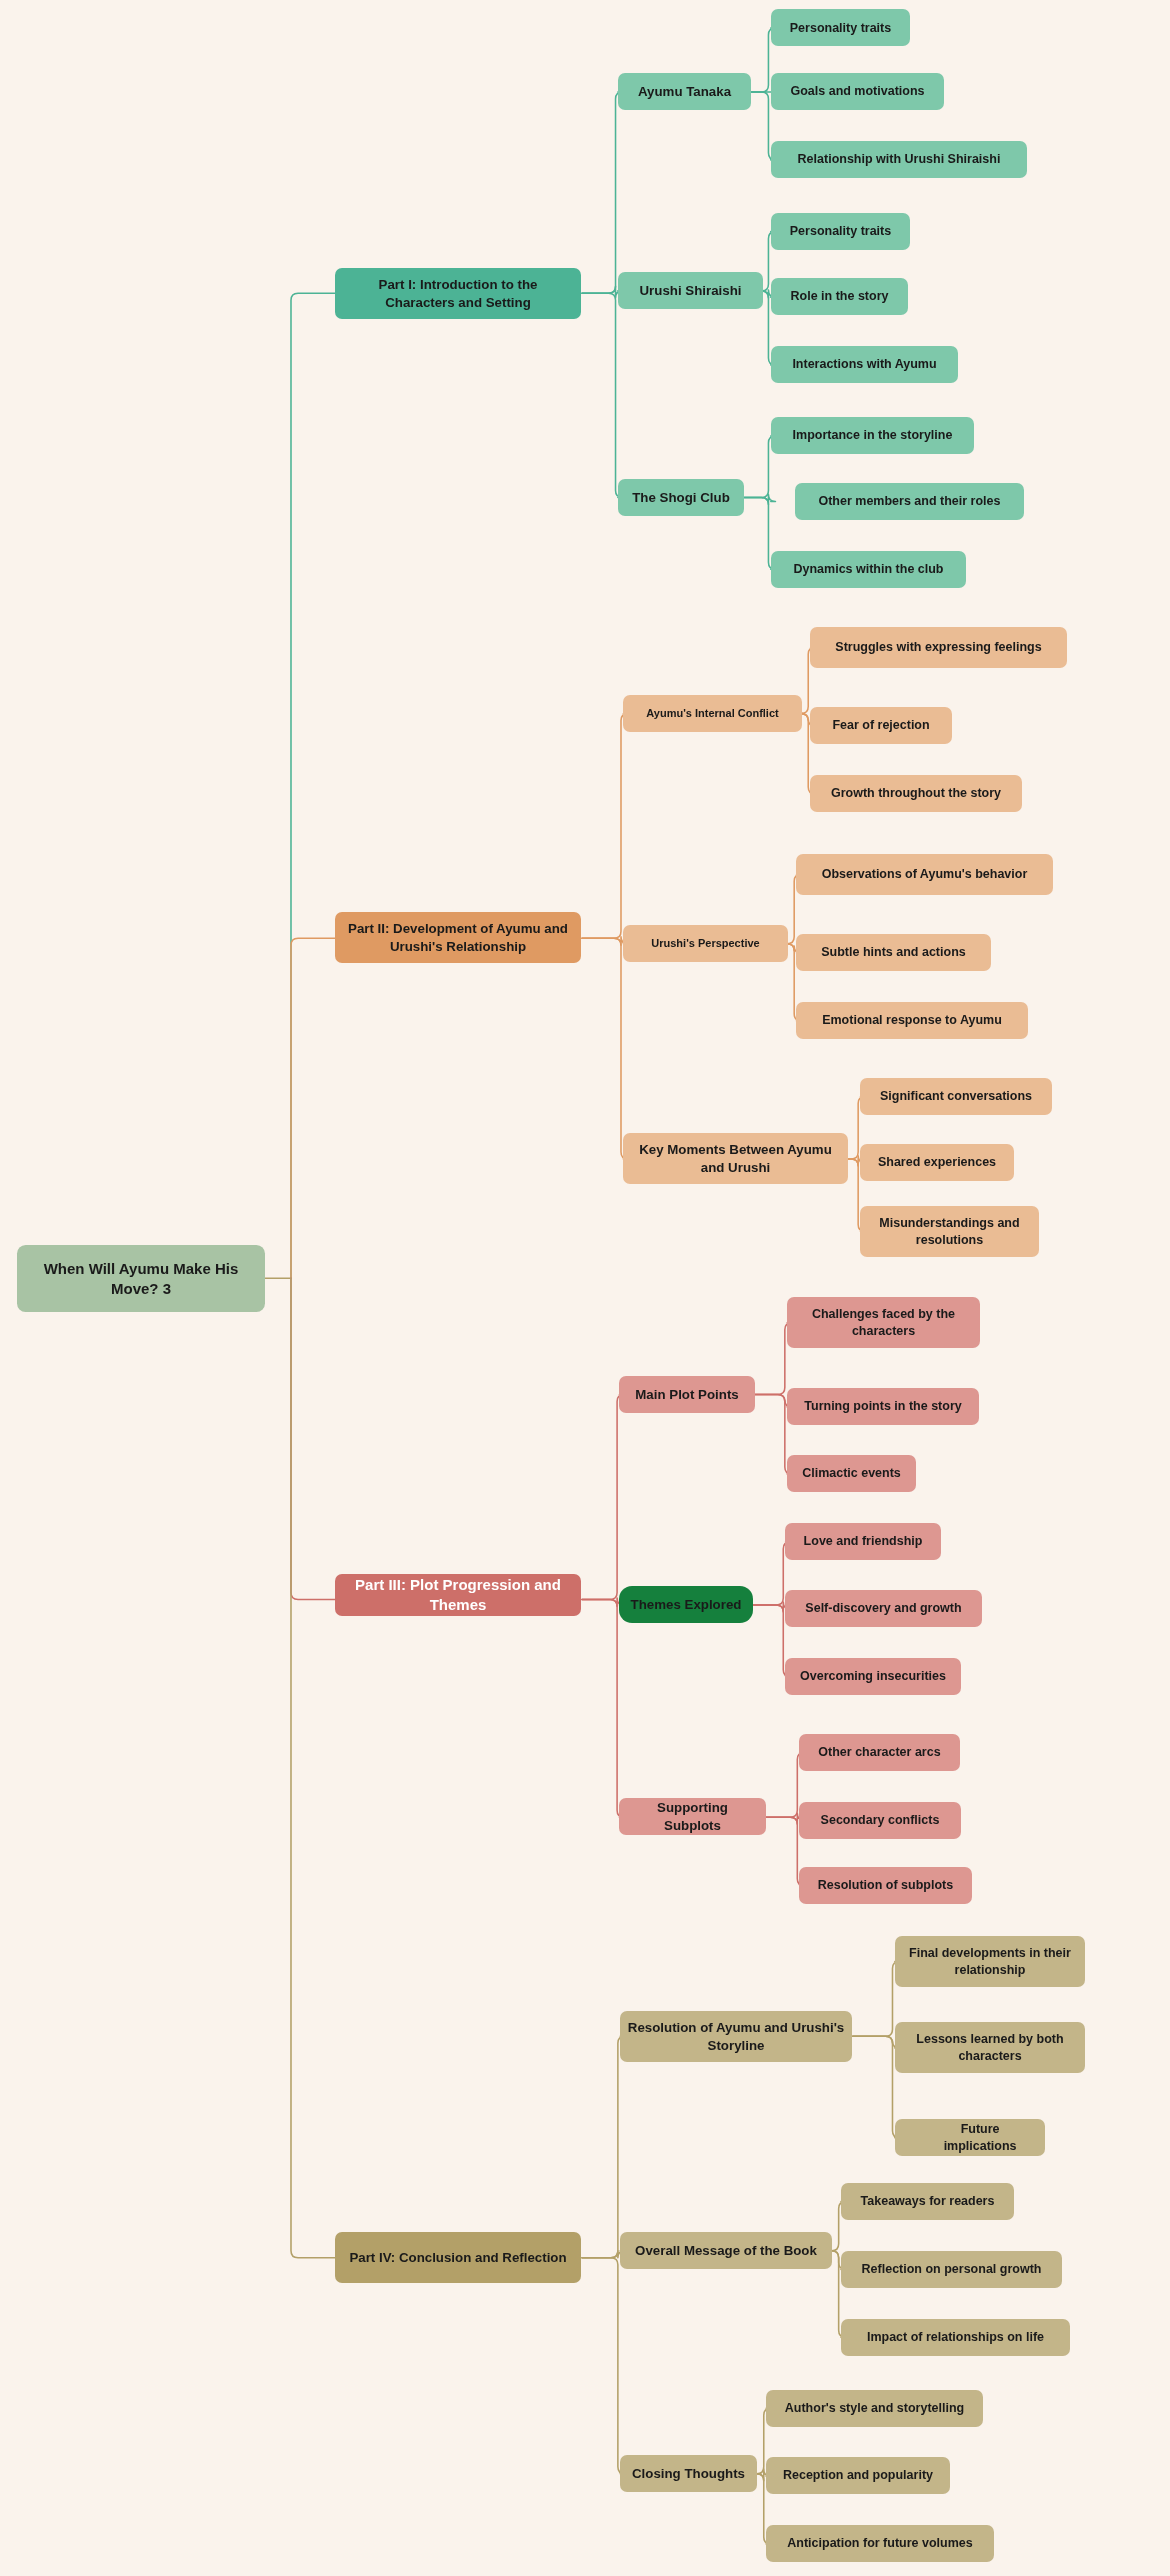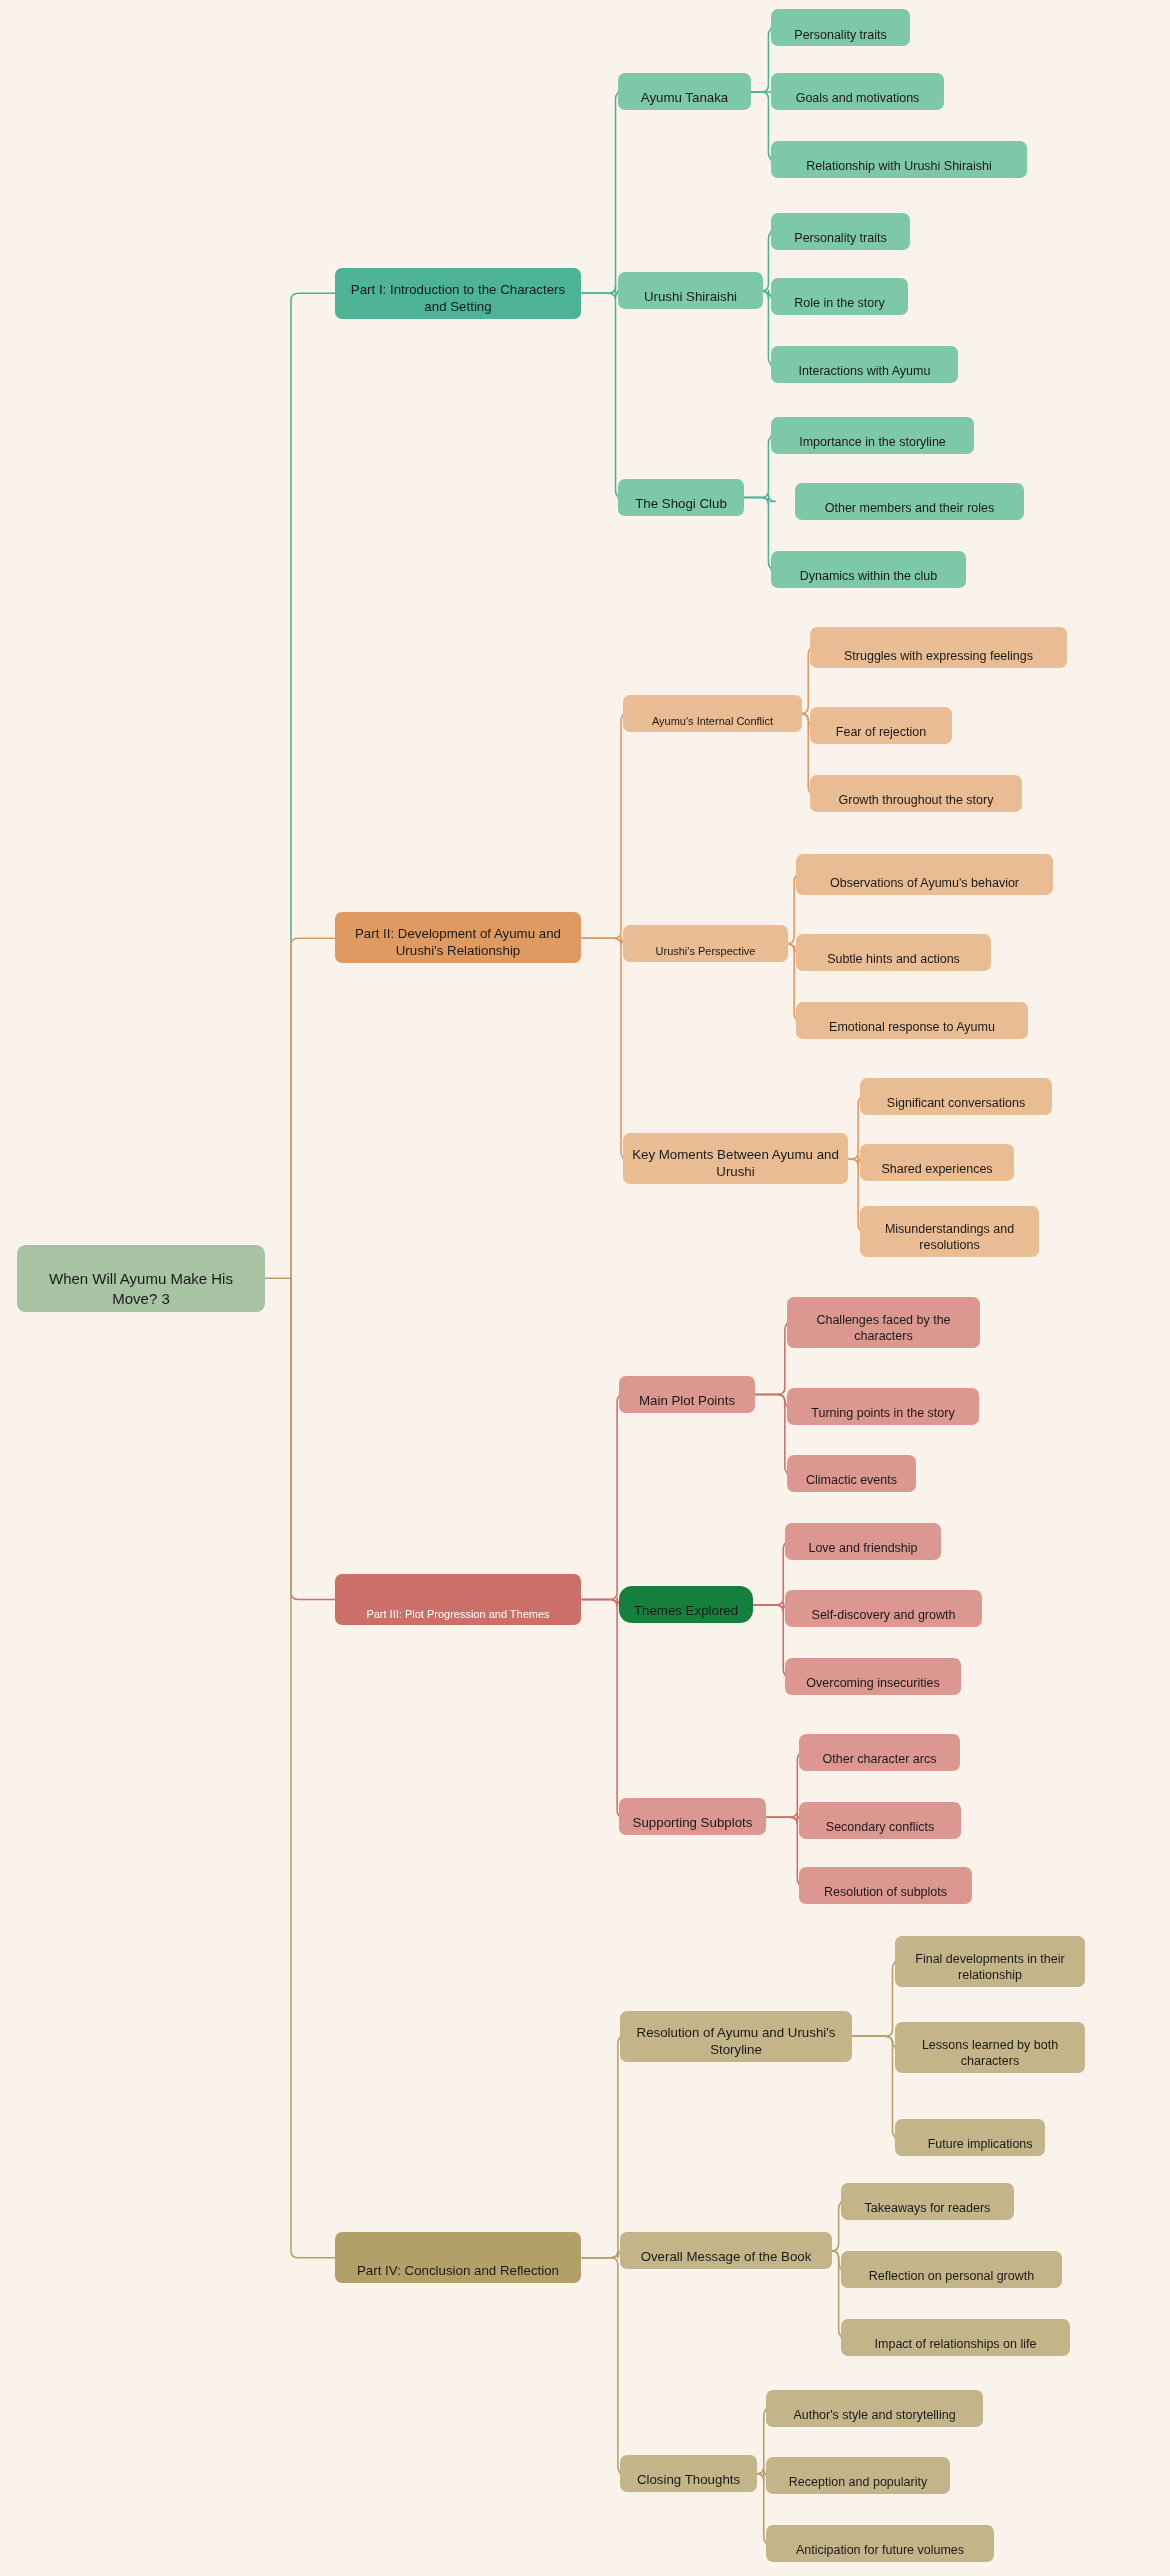--- a/index.html
+++ b/index.html
@@ -8,27 +8,27 @@
     background:#faf3ec;
     font-family:"Liberation Sans","DejaVu Sans",sans-serif;
     overflow:hidden;
     position:relative;
   }
   #mindmap{position:absolute;left:0;top:0;width:1171px;height:2576px;}
   svg.links{position:absolute;left:0;top:0;width:1171px;height:2576px;pointer-events:none;}
   .node{
     position:absolute;
     box-sizing:border-box;
-    display:flex;align-items:flex-end;justify-content:center;
+    display:flex;align-items:center;justify-content:center;
     text-align:center;
     border-radius:7px;
     color:#1a1a1a;
     line-height:1.32;
     padding:3.1px 7.8px;
-    font-weight:400;
+    font-weight:700;
   }
   .node.root{border-radius:8.6px;}
   .node.white-text{color:#ffffff;}
 </style>
 </head>
 <body>
 
 <div id="mindmap">
   <svg class="links" id="link-layer" viewBox="0 0 1501 3303" preserveAspectRatio="none">
       <path d="M 340 1639 L 373 1639" fill="none" stroke="#b3a068" stroke-width="2" stroke-linecap="round" stroke-linejoin="round"></path>
@@ -160,21 +160,21 @@
       </div>
       <div class="node leaf" style="left: 860px; top: 1078px; width: 192px; height: 37px; background: rgb(234, 188, 148); font-size: 12.5px;">
         <span>Significant conversations</span>
       </div>
       <div class="node leaf" style="left: 860px; top: 1144px; width: 154px; height: 37px; background: rgb(234, 188, 148); font-size: 12.5px;">
         <span>Shared experiences</span>
       </div>
       <div class="node leaf" style="left: 860px; top: 1206px; width: 179px; height: 51px; background: rgb(234, 188, 148); font-size: 12.5px;">
         <span>Misunderstandings and resolutions</span>
       </div>
-      <div class="node branch white-text" style="left: 335px; top: 1574px; width: 246px; height: 51px; background: rgb(205, 111, 105); font-size: 11px;">
+      <div class="node branch white-text" style="left: 335px; top: 1574px; width: 246px; height: 42px; background: rgb(205, 111, 105); font-size: 15px;">
         <span>Part III: Plot Progression and Themes</span>
       </div>
       <div class="node child" style="left: 619px; top: 1376px; width: 136px; height: 37px; background: rgb(221, 151, 145); font-size: 13.3px;">
         <span>Main Plot Points</span>
       </div>
       <div class="node leaf" style="left: 787px; top: 1297px; width: 193px; height: 51px; background: rgb(221, 151, 145); font-size: 12.5px;">
         <span>Challenges faced by the characters</span>
       </div>
       <div class="node leaf" style="left: 787px; top: 1388px; width: 192px; height: 37px; background: rgb(221, 151, 145); font-size: 12.5px;">
         <span>Turning points in the story</span>

